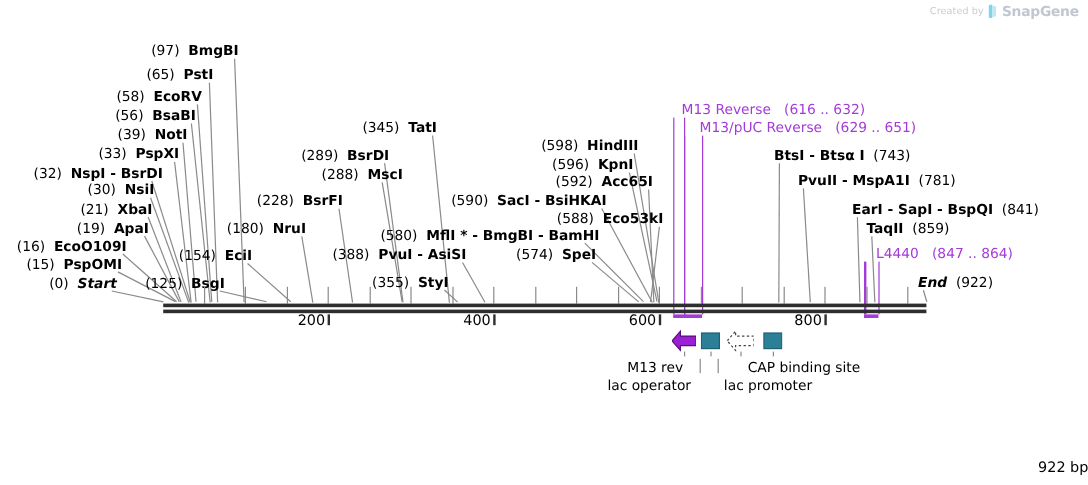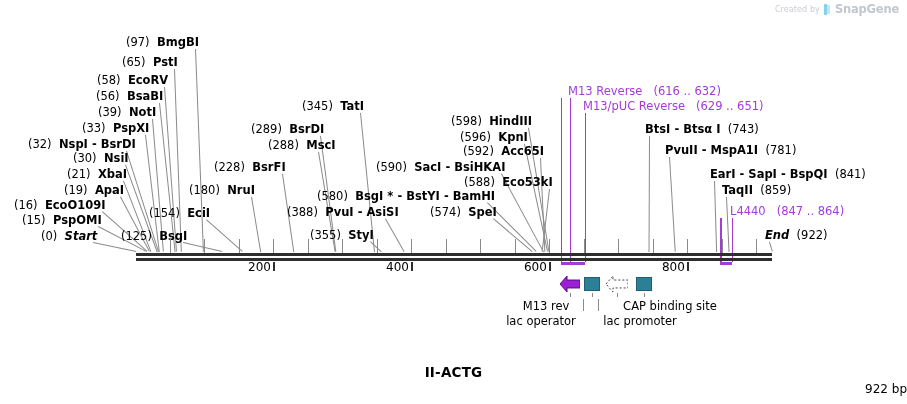--- a/index.html
+++ b/index.html
@@ -225,22 +225,22 @@
       <div class="lbl" style="left: 22px; top: 214px;"><span class="pos">(15)</span>&nbsp;&nbsp;<span class="nm">PspOMI</span></div>
       <div class="lbl" style="left: 41px; top: 230px;"><span class="pos">(0)</span>&nbsp;&nbsp;<span class="nm italic">Start</span></div>
       <div class="lbl" style="left: 121px; top: 230px;"><span class="pos">(125)</span>&nbsp;&nbsp;<span class="nm">BsgI</span></div>
       <div class="lbl" style="left: 149px; top: 207px;"><span class="pos">(154)</span>&nbsp;&nbsp;<span class="nm">EciI</span></div>
       <div class="lbl" style="left: 189px; top: 184px;"><span class="pos">(180)</span>&nbsp;&nbsp;<span class="nm">NruI</span></div>
       <div class="lbl" style="left: 214px; top: 161px;"><span class="pos">(228)</span>&nbsp;&nbsp;<span class="nm">BsrFI</span></div>
       <div class="lbl" style="left: 254px; top: 139px; margin-left: 14px;"><span class="pos">(288)</span>&nbsp;&nbsp;<span class="nm">MscI</span></div>
       <div class="lbl" style="left: 251px; top: 123px;"><span class="pos">(289)</span>&nbsp;&nbsp;<span class="nm">BsrDI</span></div>
       <div class="lbl" style="left: 302px; top: 100px;"><span class="pos">(345)</span>&nbsp;&nbsp;<span class="nm">TatI</span></div>
       <div class="lbl" style="left: 310px; top: 229px;"><span class="pos">(355)</span>&nbsp;&nbsp;<span class="nm">StyI</span></div>
-      <div class="lbl" style="left: 287px; top: 206px; text-align: right;"><span class="pos">(388)</span>&nbsp;&nbsp;<span class="nm">PvuI  -  AsiSI</span></div>
-      <div class="lbl" style="left: 317px; top: 190px;"><span class="pos">(580)</span>&nbsp;&nbsp;<span class="nm">BsgI *  -  BstYI  -  BamHI</span></div>
+      <div class="lbl" style="left: 277px; top: 206px; text-align: right;"><span class="pos">(388)</span>&nbsp;&nbsp;<span class="nm">PvuI  -  AsiSI</span></div>
+      <div class="lbl" style="left: 317px; top: 190px;"><span class="pos">(580)</span>&nbsp;&nbsp;<span class="nm">MflI *  -  BmgBI  -  BamHI</span></div>
       <div class="lbl" style="left: 376px; top: 161px;"><span class="pos">(590)</span>&nbsp;&nbsp;<span class="nm">SacI  -  BsiHKAI</span></div>
       <div class="lbl" style="left: 464px; top: 176px;"><span class="pos">(588)</span>&nbsp;&nbsp;<span class="nm">Eco53kI</span></div>
       <div class="lbl" style="left: 430px; top: 206px;"><span class="pos">(574)</span>&nbsp;&nbsp;<span class="nm">SpeI</span></div>
       <div class="lbl" style="left: 463px; top: 145px;"><span class="pos">(592)</span>&nbsp;&nbsp;<span class="nm">Acc65I</span></div>
       <div class="lbl" style="left: 460px; top: 131px;"><span class="pos">(596)</span>&nbsp;&nbsp;<span class="nm">KpnI</span></div>
       <div class="lbl" style="left: 451px; top: 115px;"><span class="pos">(598)</span>&nbsp;&nbsp;<span class="nm">HindIII</span></div>
       <div class="lbl" style="left: 645px; top: 123px;"><span class="nm">BtsI  -  Btsα I</span>&nbsp;&nbsp;<span class="pos">(743)</span></div>
       <div class="lbl" style="left: 665px; top: 144px;"><span class="nm">PvuII  -  MspA1I</span>&nbsp;&nbsp;<span class="pos">(781)</span></div>
       <div class="lbl" style="left: 710px; top: 168px;"><span class="nm">EarI  -  SapI  -  BspQI</span>&nbsp;&nbsp;<span class="pos">(841)</span></div>
       <div class="lbl" style="left: 722px; top: 184px;"><span class="nm">TaqII</span>&nbsp;&nbsp;<span class="pos">(859)</span></div>
@@ -308,16 +308,15 @@
       <div class="feat-lead" style="left: 617px; top: 293px; height: 4px;"></div>
       <div class="feat" style="left: 636px; top: 275px; width: 16px; height: 18px;"><svg width="16" height="18" viewBox="0 0 16 18">
           <rect x="0.5" y="2.5" width="15" height="13" fill="#2b7f96" stroke="#1f5f72" stroke-width="1"></rect>
         </svg></div>
       <div class="feat-caption" style="left: 670px; top: 299px;">CAP binding site</div>
       <div class="feat-lead" style="left: 644px; top: 293px; height: 4px;"></div>
       <div class="feat-lead" style="left: 583px; top: 299px; height: 12px;"></div>
       <div class="feat-lead" style="left: 598px; top: 299px; height: 12px;"></div>
     </div>
 
-  <div class="title" style="top:364px;">II-ACTG</div>
   <div class="subtitle" style="top:382px;text-align:right;">922 bp</div>
 
 </div>
 
 </body></html>

